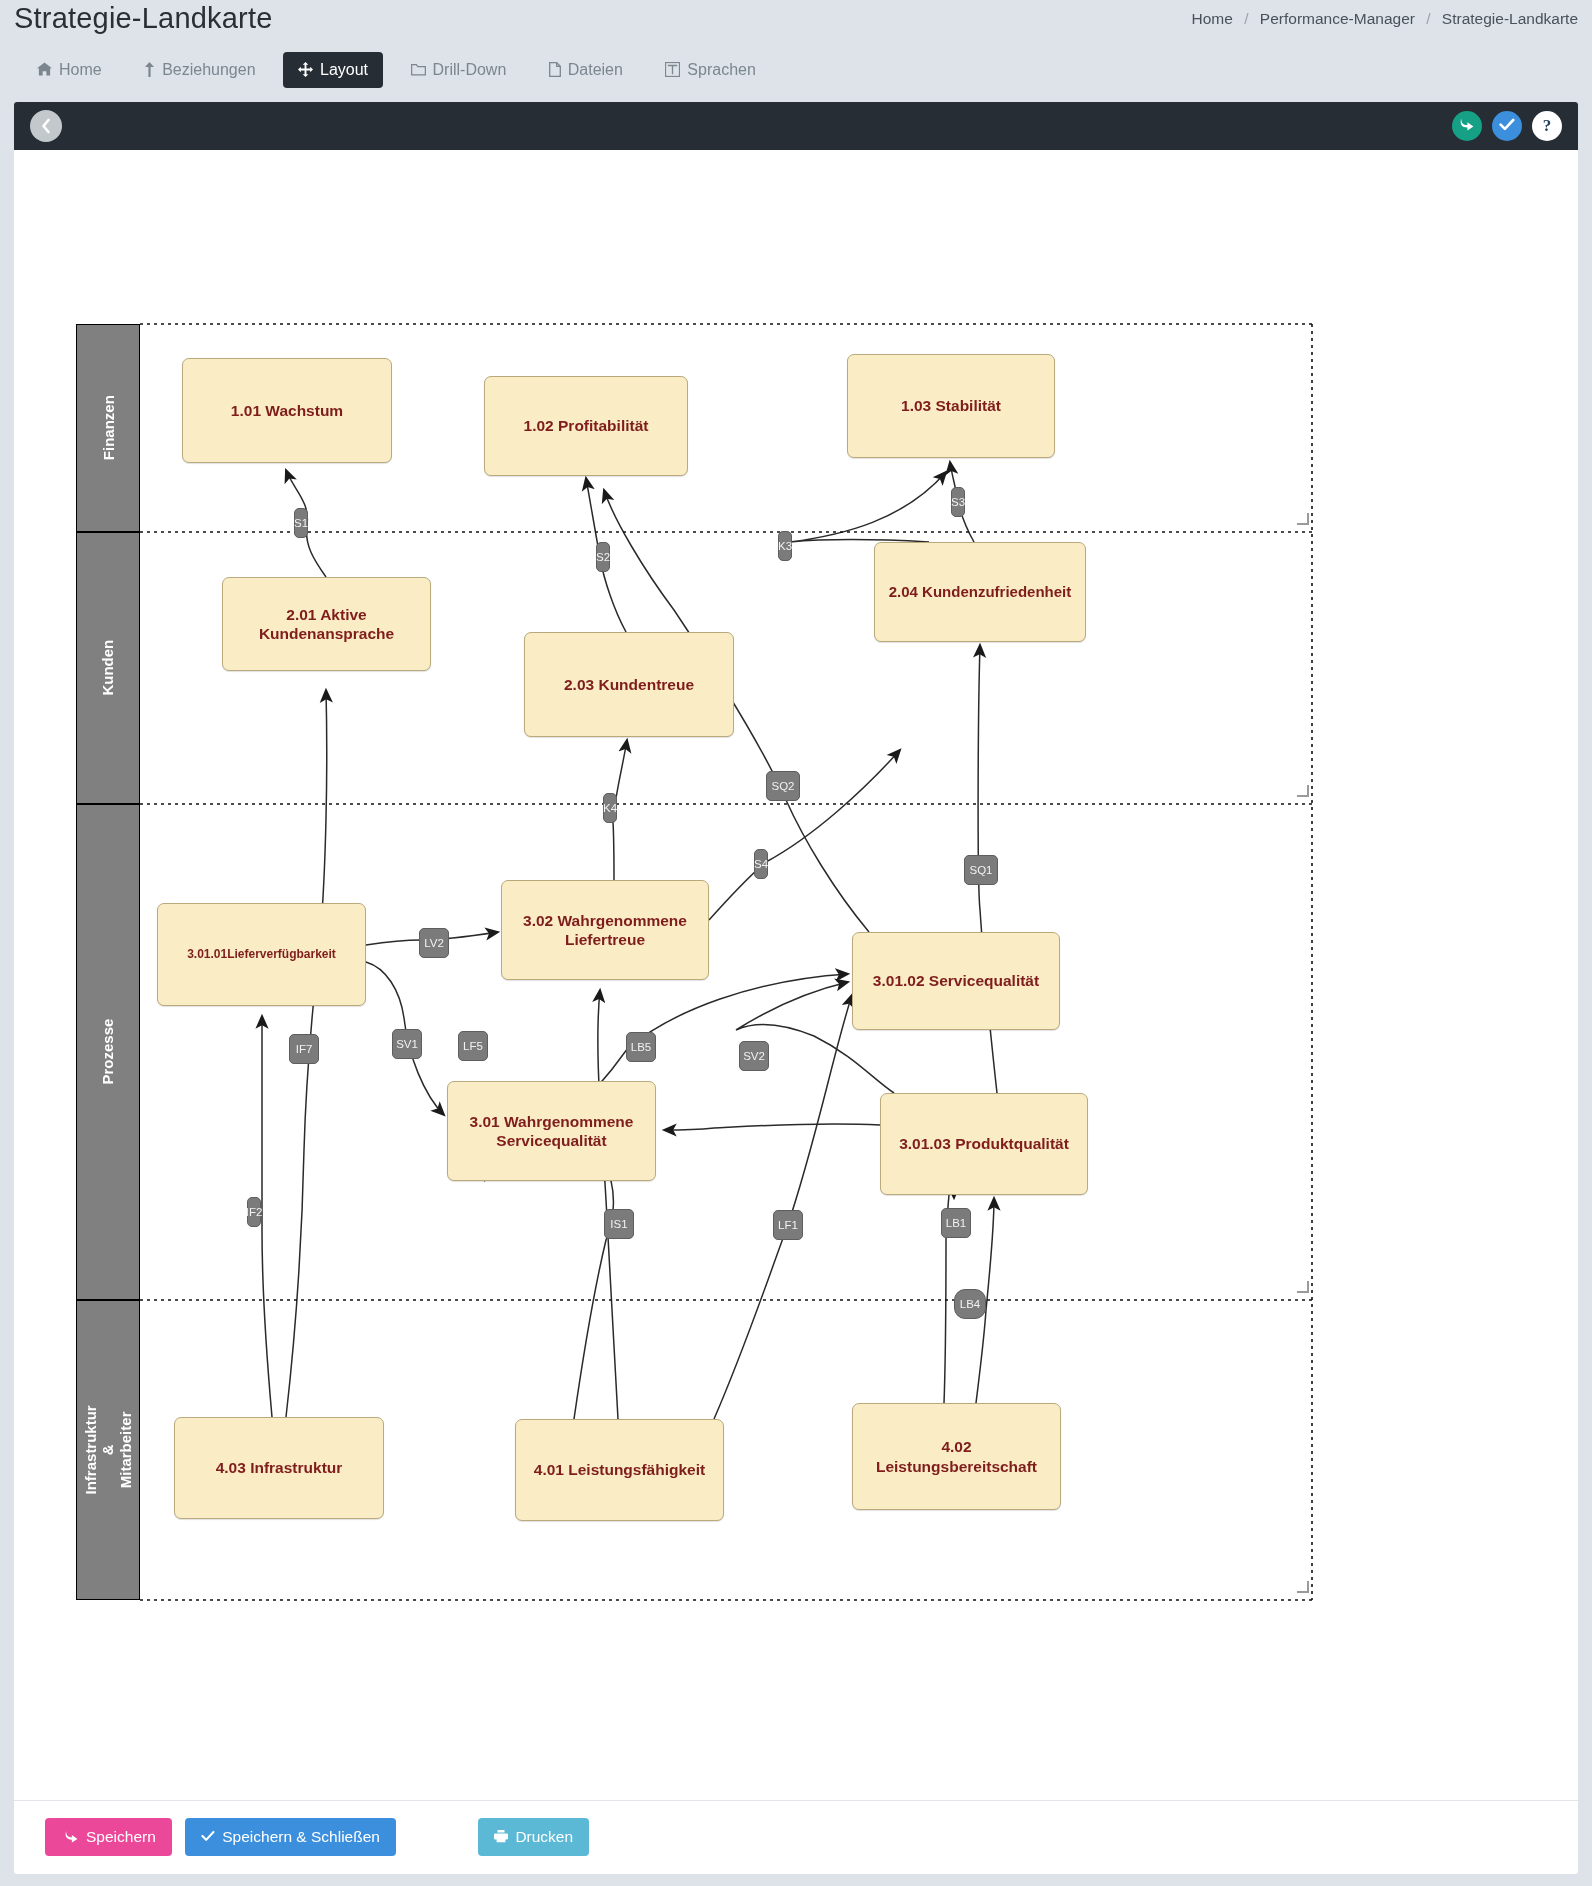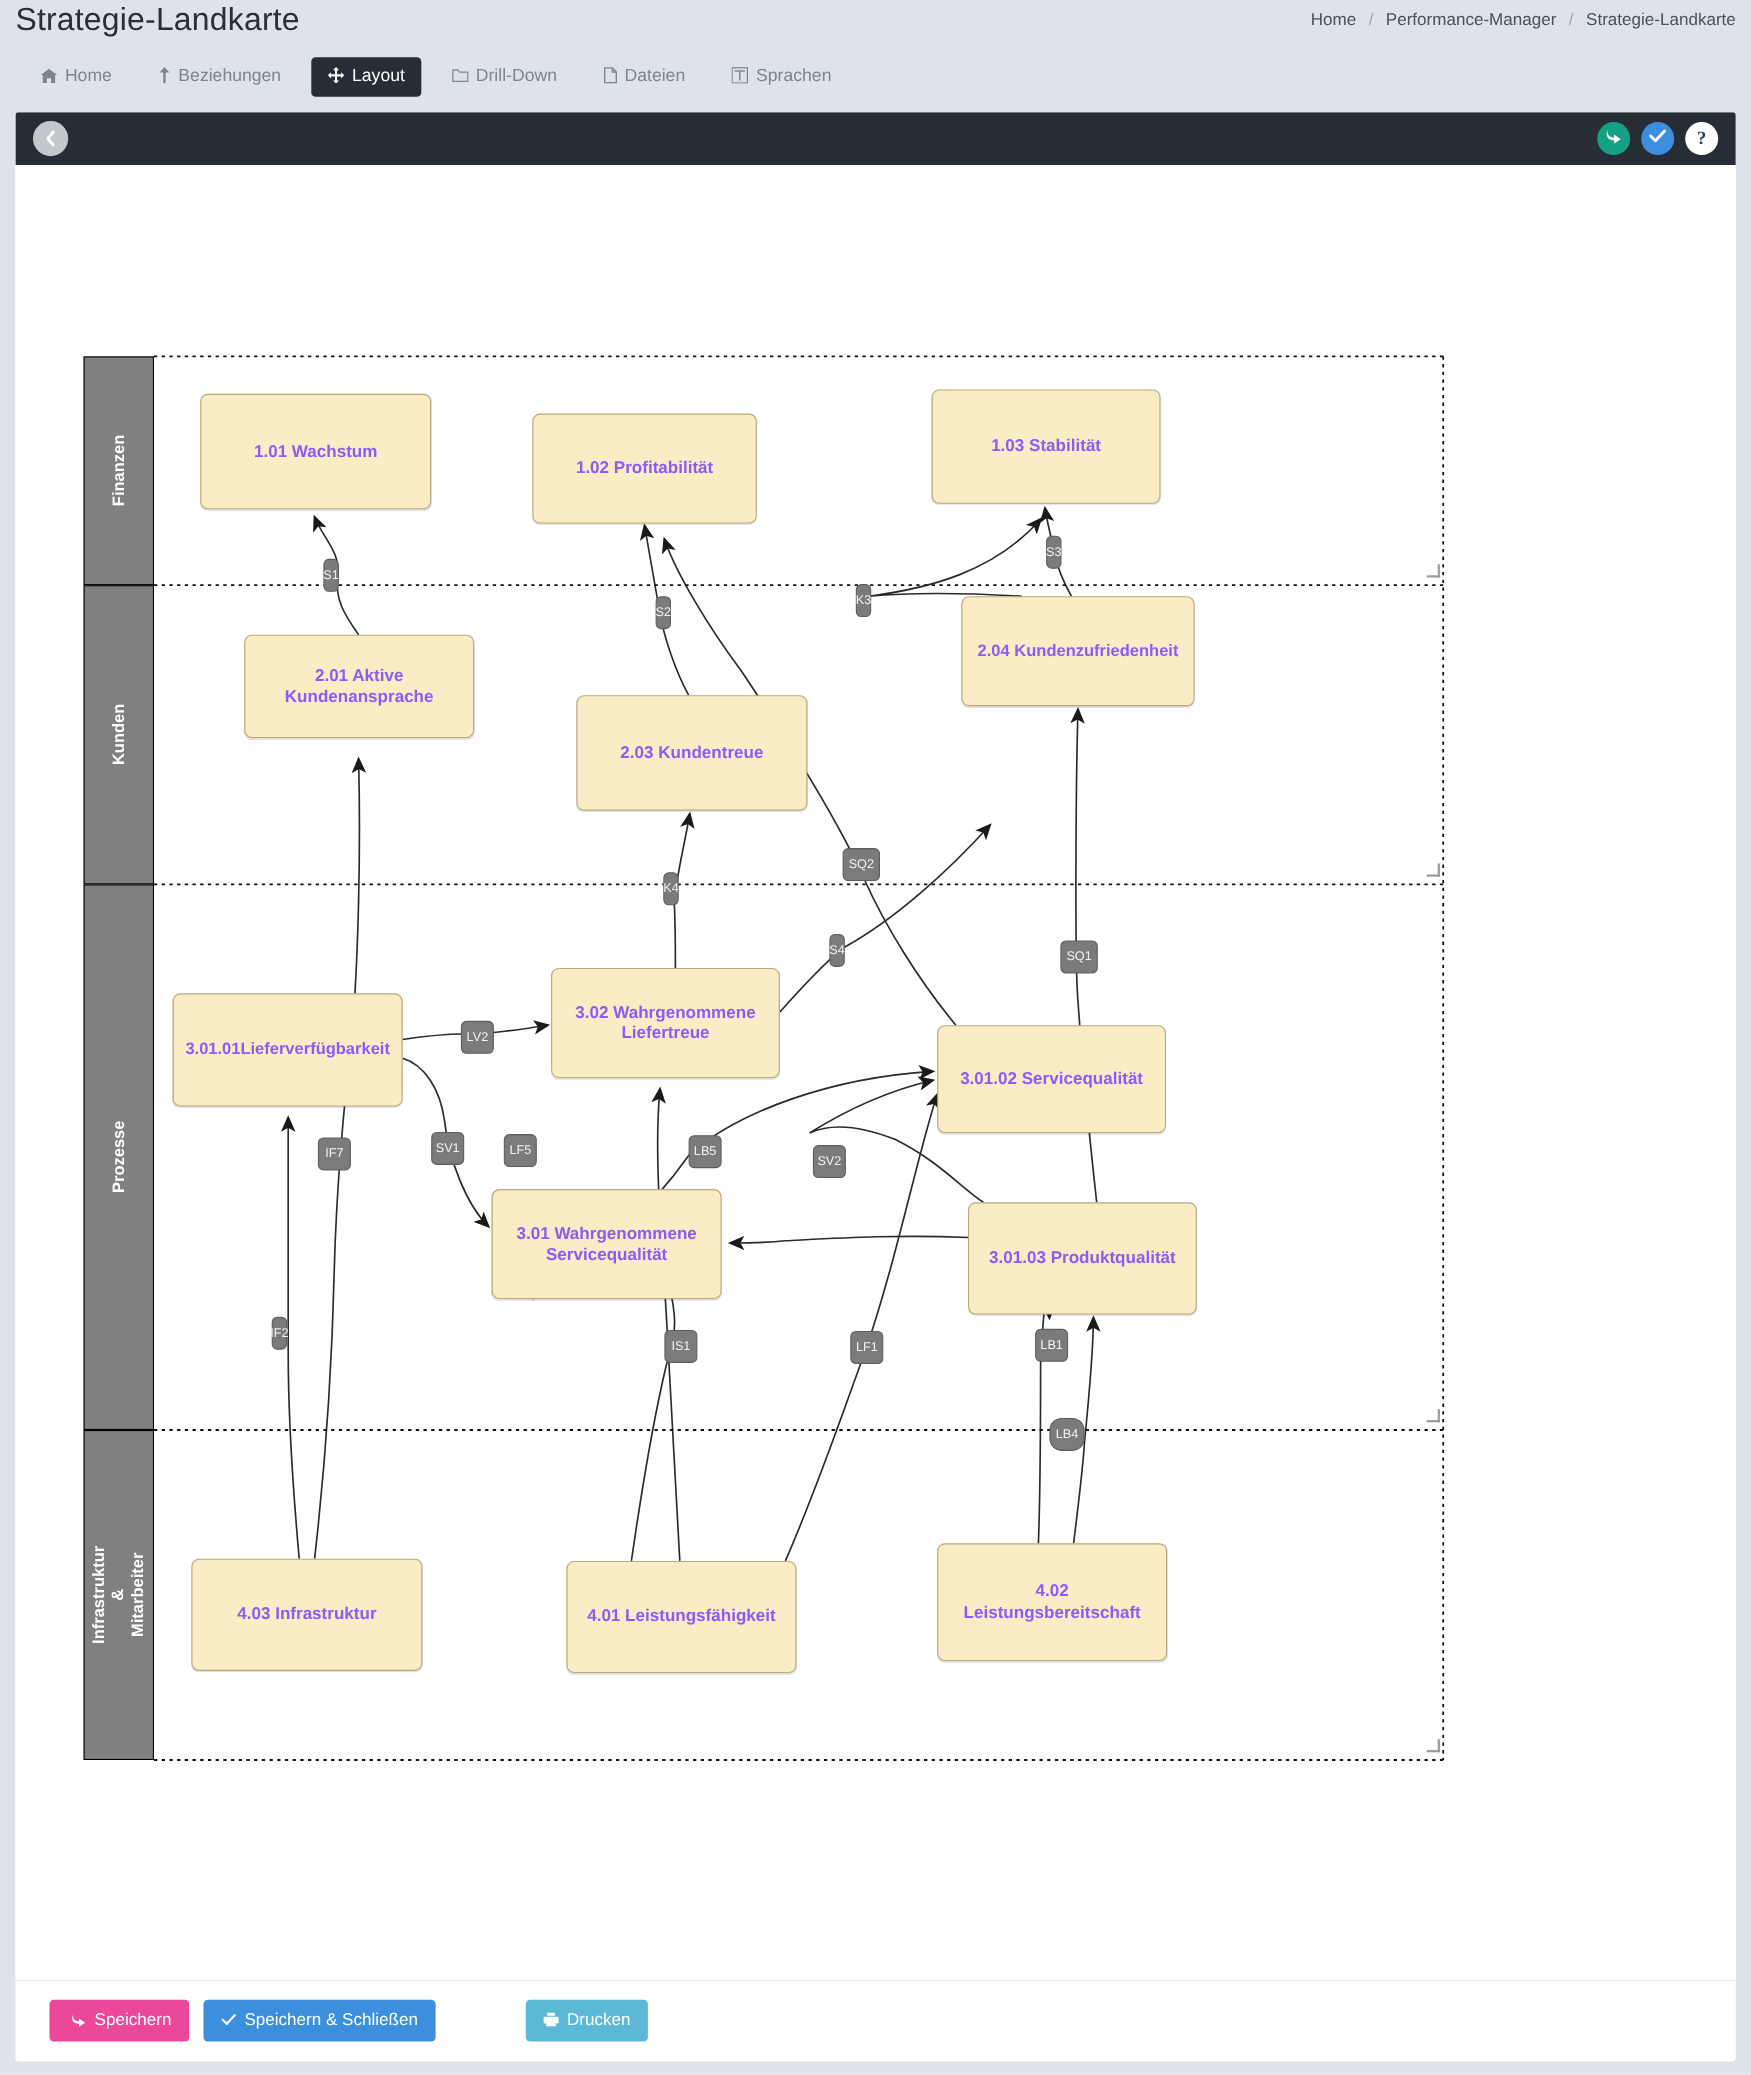--- a/index.html
+++ b/index.html
@@ -131,21 +131,21 @@
     position: absolute;
     background: #faecc4;
     border: 1px solid #b9a97c;
     border-radius: 7px;
     display: flex;
     align-items: center;
     justify-content: center;
     text-align: center;
     font-size: 15.5px;
     font-weight: bold;
-    color: #8b5cf6;
+    color: #7f1d1d;
     padding: 4px 8px;
     line-height: 1.25;
     cursor: move;
     box-shadow: 0 1px 1px rgba(0,0,0,.12);
   }
 
   .elabel {
     position: absolute;
     background: #7b7b7b;
     border: 1px solid #5e5e5e;
@@ -397,21 +397,21 @@
     <div class="node" style="left:208px; top:427px; width:209px; height:94px;text-align:center;">
         <span>2.01 Aktive Kundenansprache</span>
       </div>
     <div class="node" style="left:510px; top:482px; width:210px; height:105px;">
         <span>2.03 Kundentreue</span>
       </div>
     <div class="node" style="left:860px; top:392px; width:212px; height:100px; font-size:15px;">
         <span>2.04 Kundenzufriedenheit</span>
       </div>
 
-    <div class="node" style="left:143px; top:753px; width:209px; height:103px; font-size:15px;">
+    <div class="node" style="left:143px; top:753px; width:209px; height:103px; font-size:12px;">
         <span>3.01.01Lieferverfügbarkeit</span>
       </div>
     <div class="node" style="left:487px; top:730px; width:208px; height:100px;">
         <span>3.02 Wahrgenommene Liefertreue</span>
       </div>
     <div class="node" style="left:838px; top:782px; width:208px; height:98px;">
         <span>3.01.02 Servicequalität</span>
       </div>
     <div class="node" style="left:433px; top:931px; width:209px; height:100px;">
         <span>3.01 Wahrgenommene Servicequalität</span>

